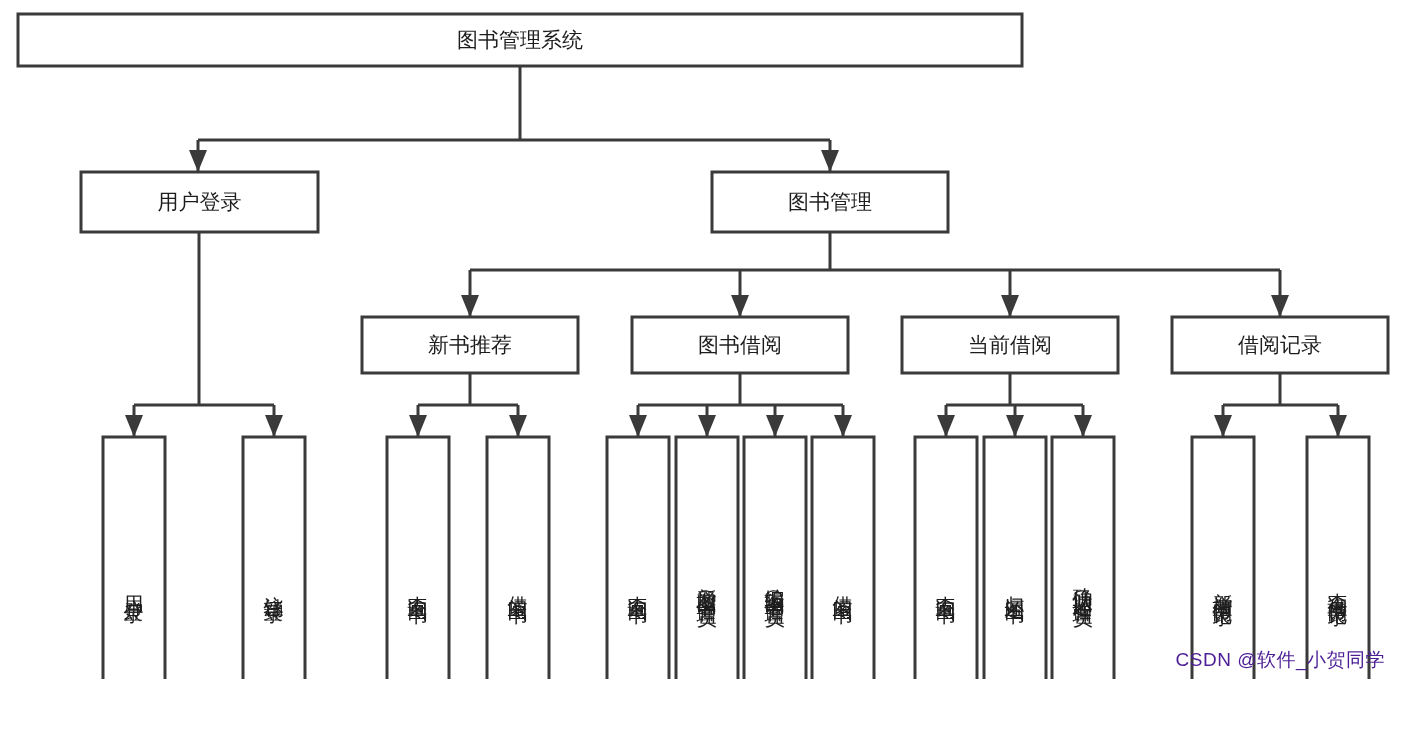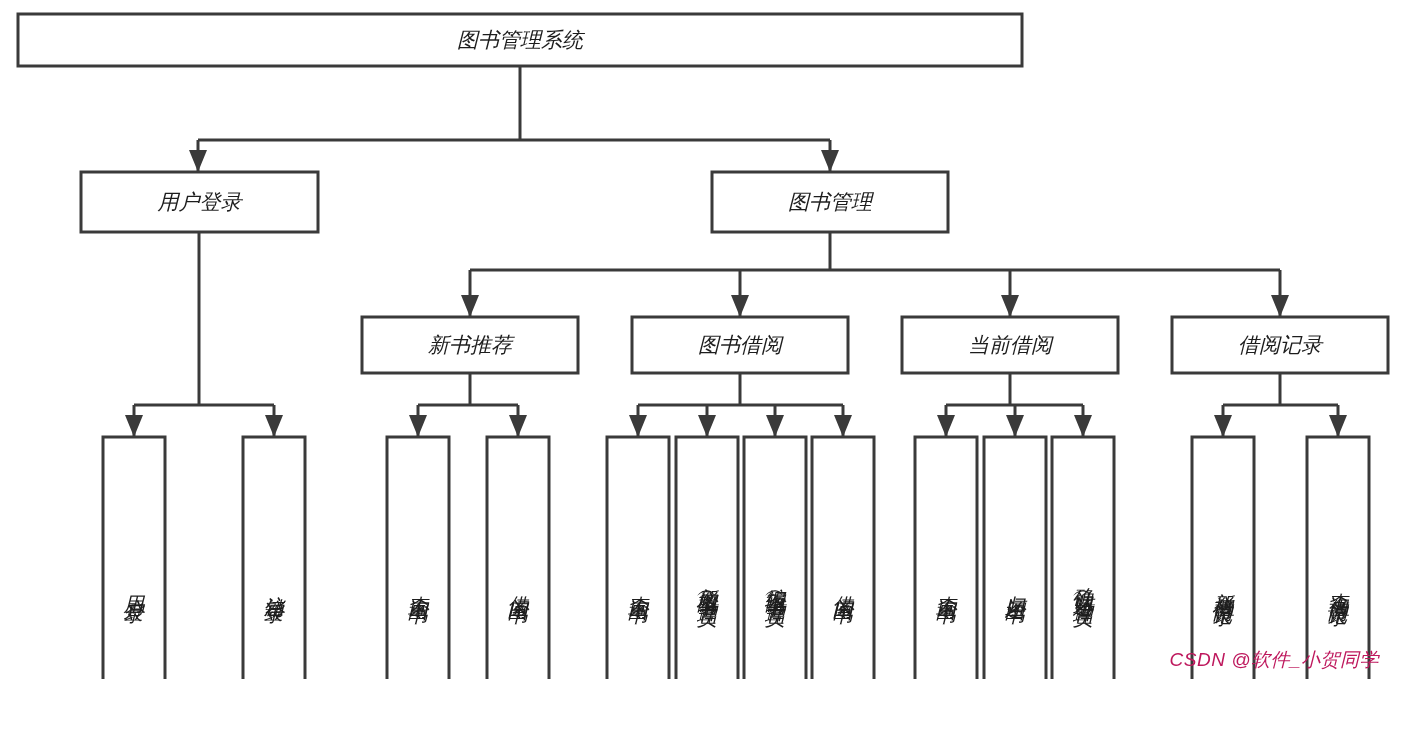--- a/index.html
+++ b/index.html
@@ -10,21 +10,20 @@
   }
   body {
     font-family: "Liberation Sans", "DejaVu Sans", sans-serif;
   }
   #diagram-root {
     position: relative;
     width: 1405px;
     height: 679px;
     background: #ffffff;
     overflow: hidden;
-    font-style: italic;
   }
   svg.diagram-canvas {
     position: absolute;
     left: 0;
     top: 0;
     width: 1405px;
     height: 747px;
   }
   .node-box {
     fill: #ffffff;
@@ -59,25 +58,25 @@
     line-height: 1;
     display: flex;
     align-items: center;
     justify-content: center;
     text-align: center;
     white-space: nowrap;
     pointer-events: none;
   }
   .watermark {
     position: absolute;
-    right: 26px;
+    right: 20px;
     bottom: 6px;
     font-family: "Liberation Sans", "DejaVu Sans", sans-serif;
     font-size: 19px;
-    color: #be185d;
+    color: #4c1d95;
     white-space: nowrap;
     letter-spacing: 0.5px;
   }
 </style>
 </head>
 <body>
 
 <div id="diagram-root">
 
   <svg class="diagram-canvas" viewBox="0 0 1405 747" xmlns="http://www.w3.org/2000/svg">

